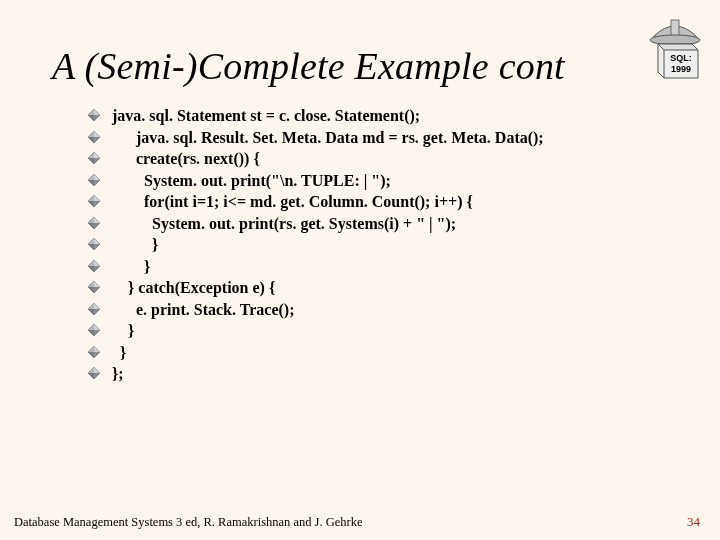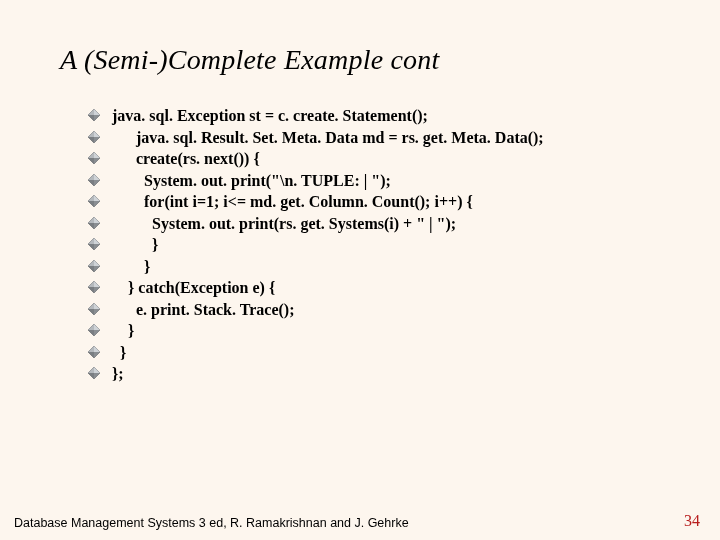--- a/index.html
+++ b/index.html
@@ -14,23 +14,23 @@
     position: relative;
   }
   .slide {
     position: relative;
     width: 720px;
     height: 540px;
     box-sizing: border-box;
   }
   .title {
     position: absolute;
-    left: 60px;
+    left: 52px;
     top: 44px;
-    font-size: 28px;
+    font-size: 38px;
     font-style: italic;
     font-family: "Times New Roman", Times, serif;
     letter-spacing: 0.2px;
   }
   .logo {
     position: absolute;
     right: 14px;
     top: 14px;
     width: 62px;
     height: 70px;
@@ -63,52 +63,66 @@
   .diamond svg { display: block; }
   .btxt {
     flex: 1 1 auto;
     white-space: pre-wrap;
   }
   .footer {
     position: absolute;
     left: 14px;
     bottom: 10px;
     font-size: 12.5px;
-    font-family: Liberation Sans, sans-serif;
+    font-family: Liberation Serif, serif;
   }
   .pagenum {
     position: absolute;
     right: 20px;
     bottom: 10px;
-    font-size: 16px;
+    font-size: 13px;
     color: #b71c1c;
     font-family: "Times New Roman", Times, serif;
   }
 </style>
 </head>
 <body>
 
 <div class="slide">
 
   <div class="title">A (Semi-)Complete Example cont</div>
 
+  <div class="logo">
+    <svg width="62" height="70" viewBox="0 0 62 70">
+
+      <path d="M10 22 Q31 2 52 22 L52 26 L10 26 Z" fill="#c0c0c0" stroke="#555" stroke-width="1"></path>
+      <rect x="27" y="6" width="8" height="16" fill="#d0d0d0" stroke="#555" stroke-width="0.8"></rect>
+      <ellipse cx="31" cy="26" rx="25" ry="5" fill="#b8b8b8" stroke="#555" stroke-width="1"></ellipse>
+
+      <path d="M14 30 L48 30 L54 36 L54 64 L20 64 L14 58 Z" fill="#efefef" stroke="#555" stroke-width="1"></path>
+      <path d="M48 30 L54 36 L20 36 L14 30 Z" fill="#e0e0e0" stroke="#555" stroke-width="1"></path>
+      <path d="M20 36 L20 64" stroke="#555" stroke-width="1"></path>
+      <text x="37" y="47" text-anchor="middle" font-family="Arial" font-size="9" font-weight="bold" fill="#000">SQL:</text>
+      <text x="37" y="58" text-anchor="middle" font-family="Arial" font-size="9" font-weight="bold" fill="#000">1999</text>
+    </svg>
+  </div>
 
   <div class="content">
     <div id="groupA">
         <div class="bullet-line">
           <span class="diamond">
             <svg width="12" height="12" viewBox="0 0 12 12">
               <polygon points="6,0 12,6 6,12 0,6" fill="#9aa0a6" stroke="#555" stroke-width="0.6"></polygon>
               <polygon points="6,0 12,6 6,6" fill="#cfd3d7"></polygon>
               <polygon points="6,0 0,6 6,6" fill="#b5b9bd"></polygon>
               <polygon points="6,12 12,6 6,6" fill="#8a8e92"></polygon>
               <polygon points="6,12 0,6 6,6" fill="#7a7e82"></polygon>
             </svg>
           </span>
-          <span class="btxt">java. sql. Exception st = c. create. Statement();</span>
+          <span class="btxt">java. sql. Statement st = c. close. Statement();</span>
         </div>
       </div>
     <div id="groupB" class="group2">
         <div class="bullet-line">
           <span class="diamond">
             <svg width="12" height="12" viewBox="0 0 12 12">
               <polygon points="6,0 12,6 6,12 0,6" fill="#9aa0a6" stroke="#555" stroke-width="0.6"></polygon>
               <polygon points="6,0 12,6 6,6" fill="#cfd3d7"></polygon>
               <polygon points="6,0 0,6 6,6" fill="#b5b9bd"></polygon>
               <polygon points="6,12 12,6 6,6" fill="#8a8e92"></polygon>

